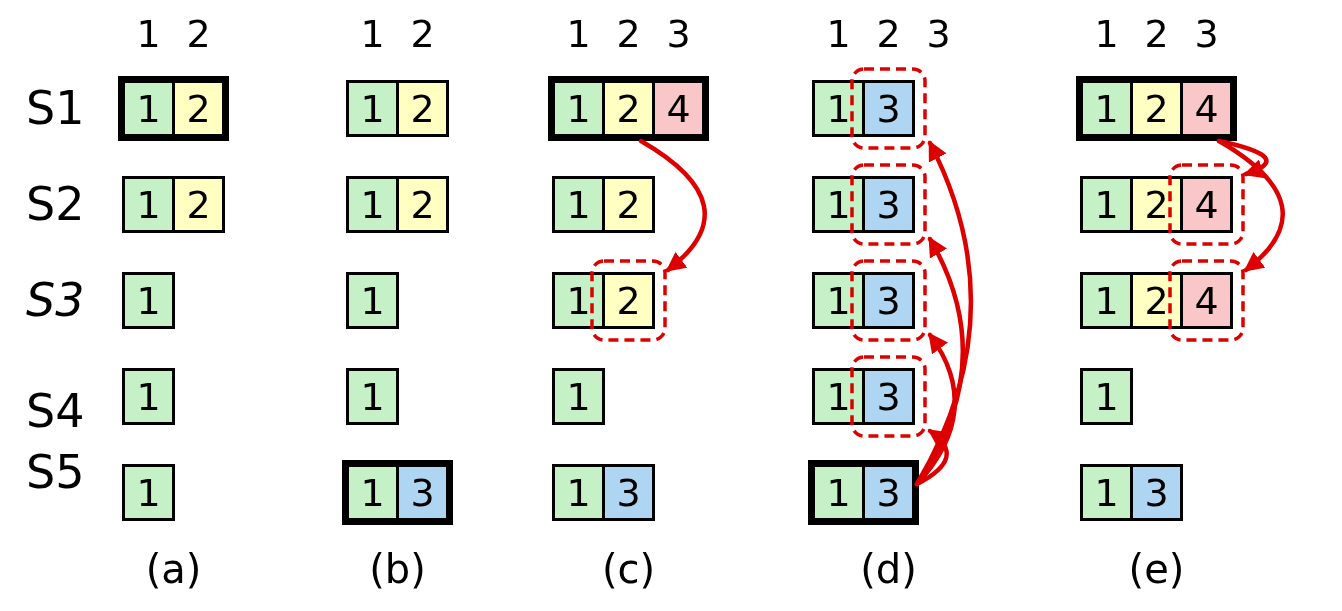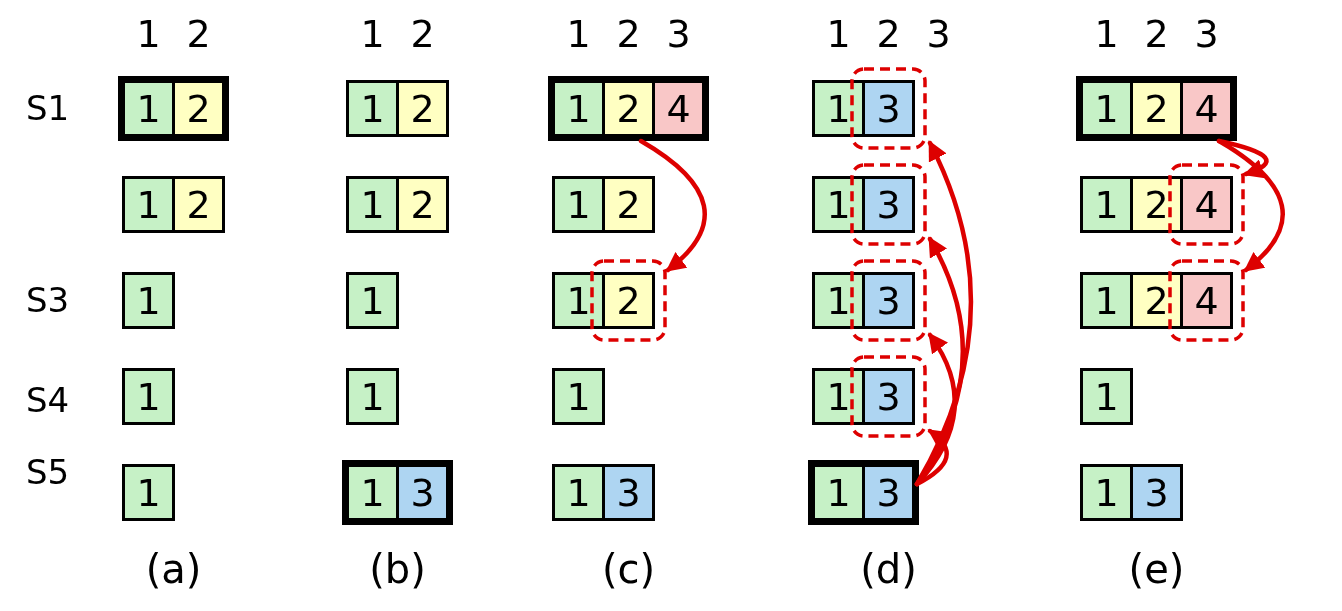--- a/index.html
+++ b/index.html
@@ -11,21 +11,21 @@
     height: 611px;
     background: #ffffff;
     overflow: hidden;
   }
   .row-label {
     position: absolute;
     left: 26px;
     width: 80px;
     height: 57px;
     line-height: 57px;
-    font-size: 34px;
+    font-size: 46px;
     text-align: left;
   }
   .col-header {
     position: absolute;
     height: 48px;
     line-height: 48px;
     font-size: 38px;
     text-align: center;
   }
   .cell {
@@ -79,22 +79,23 @@
       <path d="M 917 484 Q 1017.97 313.5 930 143" fill="none" stroke="#dd0000" stroke-width="4.5" stroke-linecap="round" marker-end="url(#arrowhead)"></path>
       <path d="M 917 484 Q 1001.65 361.5 930 239" fill="none" stroke="#dd0000" stroke-width="4.5" stroke-linecap="round" marker-end="url(#arrowhead)"></path>
       <path d="M 917 484 Q 985.33 409.5 930 335" fill="none" stroke="#dd0000" stroke-width="4.5" stroke-linecap="round" marker-end="url(#arrowhead)"></path>
       <path d="M 917 484 Q 969.01 457.5 930 431" fill="none" stroke="#dd0000" stroke-width="4.5" stroke-linecap="round" marker-end="url(#arrowhead)"></path>
       <rect x="1170" y="165" width="73" height="79" rx="12" fill="none" stroke="#dd0000" stroke-width="3.5" stroke-dasharray="10 6"></rect>
       <rect x="1170" y="261" width="73" height="79" rx="12" fill="none" stroke="#dd0000" stroke-width="3.5" stroke-dasharray="10 6"></rect>
       <path d="M 1219 141 Q 1297.55 157.5 1246 174" fill="none" stroke="#dd0000" stroke-width="4.5" stroke-linecap="round" marker-end="url(#arrowhead)"></path>
       <path d="M 1219 141 Q 1331.15 205.5 1246 270" fill="none" stroke="#dd0000" stroke-width="4.5" stroke-linecap="round" marker-end="url(#arrowhead)"></path>
     </svg>
 <div class="row-label" style="top: 80px;">S1</div>
-    <div class="row-label" style="top: 272px;">S3</div>
-    <div class="row-label" style="top: 372px;">S4</div>
+    <div class="row-label" style="top: 176px;">S2</div>
+    <div class="row-label" style="top: 272px; font-style: italic;">S3</div>
+    <div class="row-label" style="top: 383px;">S4</div>
     <div class="row-label" style="top: 444px;">S5</div>
     <div class="col-header" style="left: 122px; top: 10px; width: 53px;">1</div>
     <div class="col-header" style="left: 172px; top: 10px; width: 53px;">2</div>
     <div class="thick-outline" style="left: 118px; top: 76px; width: 111px; height: 65px;"></div>
     <div class="cell" style="left: 122px; top: 80px; background: rgb(198, 241, 198);">
       <span>1</span>
     </div>
     <div class="cell" style="left: 172px; top: 80px; background: rgb(255, 255, 194);">
       <span>2</span>
     </div>

